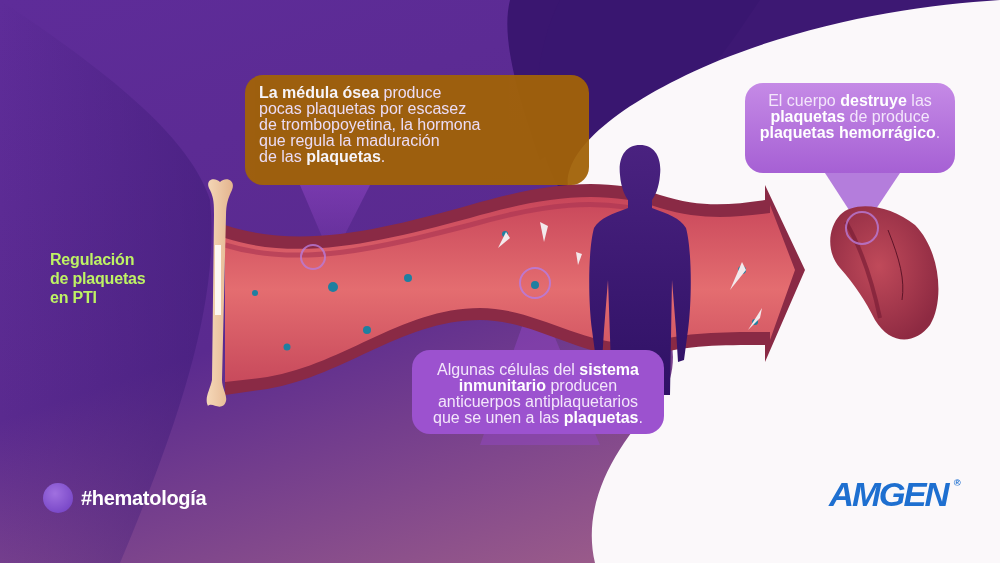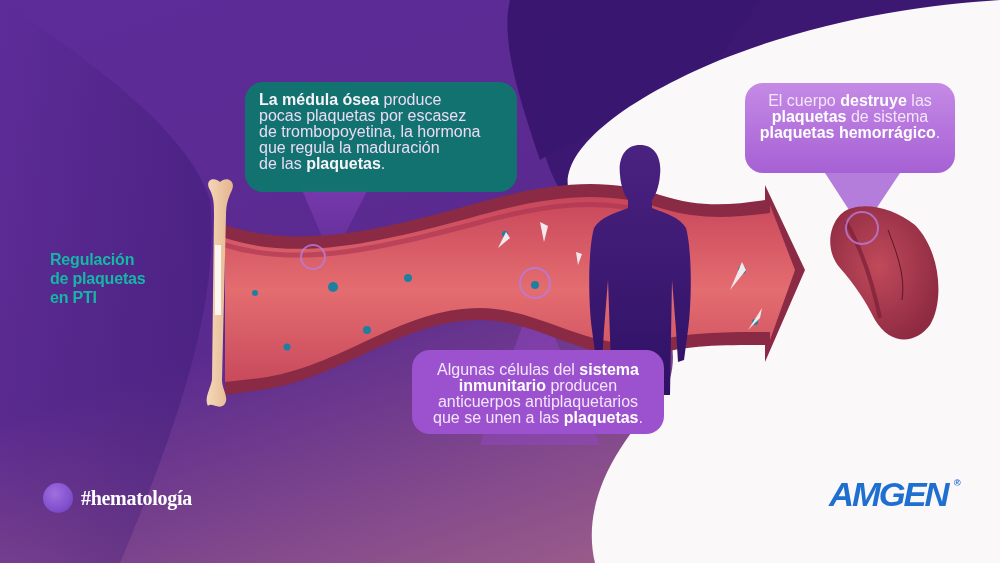--- a/index.html
+++ b/index.html
@@ -1,27 +1,27 @@
 <!DOCTYPE html>
 <html><head>
 <meta charset="utf-8">
 <style>
   html, body { margin:0; padding:0; }
   body { width:1000px; height:563px; overflow:hidden; position:relative; font-family:"Liberation Sans", sans-serif; background:#5a2a8f; }
   .stage { position:absolute; inset:0; width:1000px; height:563px; overflow:hidden; }
   svg.bg { position:absolute; left:0; top:0; }
-  .title { position:absolute; left:50px; top:250px; color:#14b8a6; font-weight:bold; font-size:16px; line-height:19px; letter-spacing:-0.2px; }
+  .title { position:absolute; left:50px; top:250px; color:#bef264; font-weight:bold; font-size:16px; line-height:19px; letter-spacing:-0.2px; }
   .title div { white-space:nowrap; }
   .bubble { position:absolute; border-radius:18px; color:#f3e6fb; font-size:16px; line-height:16px; }
   .bubble b { color:#ffffff; font-weight:bold; }
-  .b1 { left:245px; top:82px; width:272px; height:110px; background:#0f766e; opacity:0.95; padding:10px 14px; box-sizing:border-box; }
+  .b1 { left:245px; top:75px; width:344px; height:110px; background:#a16207; opacity:0.95; padding:10px 14px; box-sizing:border-box; }
   .b2 { left:745px; top:83px; width:210px; height:90px; background:linear-gradient(#c58ae6,#a660d4); padding:10px 8px; box-sizing:border-box; text-align:center; }
   .b3 { left:412px; top:350px; width:252px; height:84px; background:#9c52cf; padding:12px 6px; box-sizing:border-box; text-align:center; }
   .line { display:block; white-space:nowrap; }
-  .hashtag { position:absolute; left:43px; top:483px; display:flex; align-items:center; gap:8px;font-family:Liberation Serif, serif; }
+  .hashtag { position:absolute; left:43px; top:483px; display:flex; align-items:center; gap:8px; }
   .dot { width:30px; height:30px; border-radius:50%; background:radial-gradient(circle at 40% 35%, #a070e0, #6d3bc0); }
   .hashtag span { color:#fff; font-weight:bold; font-size:20px; letter-spacing:-0.3px; }
   .logo { position:absolute; left:832px; top:476px; color:#1e6fd0; font-weight:bold; font-style:italic; font-size:33px; letter-spacing:-2px; transform:scaleX(1.05); }
   .logo sup { font-size:9px; font-style:normal; color:#1e6fd0; letter-spacing:0; vertical-align:top; position:relative; top:2px; left:6px; }
 </style>
 </head>
 <body>
 
 <div class="stage">
   <svg class="bg" width="1000" height="563" viewBox="0 0 1000 563">
@@ -122,21 +122,21 @@
 
   <div class="bubble b1">
       <span class="line"><b>La médula ósea</b><span> produce</span></span>
       <span class="line"><span>pocas plaquetas por escasez</span></span>
       <span class="line"><span>de trombopoyetina, la hormona</span></span>
       <span class="line"><span>que regula la maduración</span></span>
       <span class="line"><span>de las </span><b>plaquetas</b><span>.</span></span>
     </div>
   <div class="bubble b2">
       <span class="line"><span>El cuerpo </span><b>destruye</b><span> las</span></span>
-      <span class="line"><b>plaquetas</b><span> de sistema</span></span>
+      <span class="line"><b>plaquetas</b><span> de produce</span></span>
       <span class="line"><b>plaquetas hemorrágico</b><span>.</span></span>
     </div>
   <div class="bubble b3">
       <span class="line"><span>Algunas células del </span><b>sistema</b></span>
       <span class="line"><b>inmunitario</b><span> producen</span></span>
       <span class="line"><span>anticuerpos antiplaquetarios</span></span>
       <span class="line"><span>que se unen a las </span><b>plaquetas</b><span>.</span></span>
     </div>
 
   <div class="hashtag">

